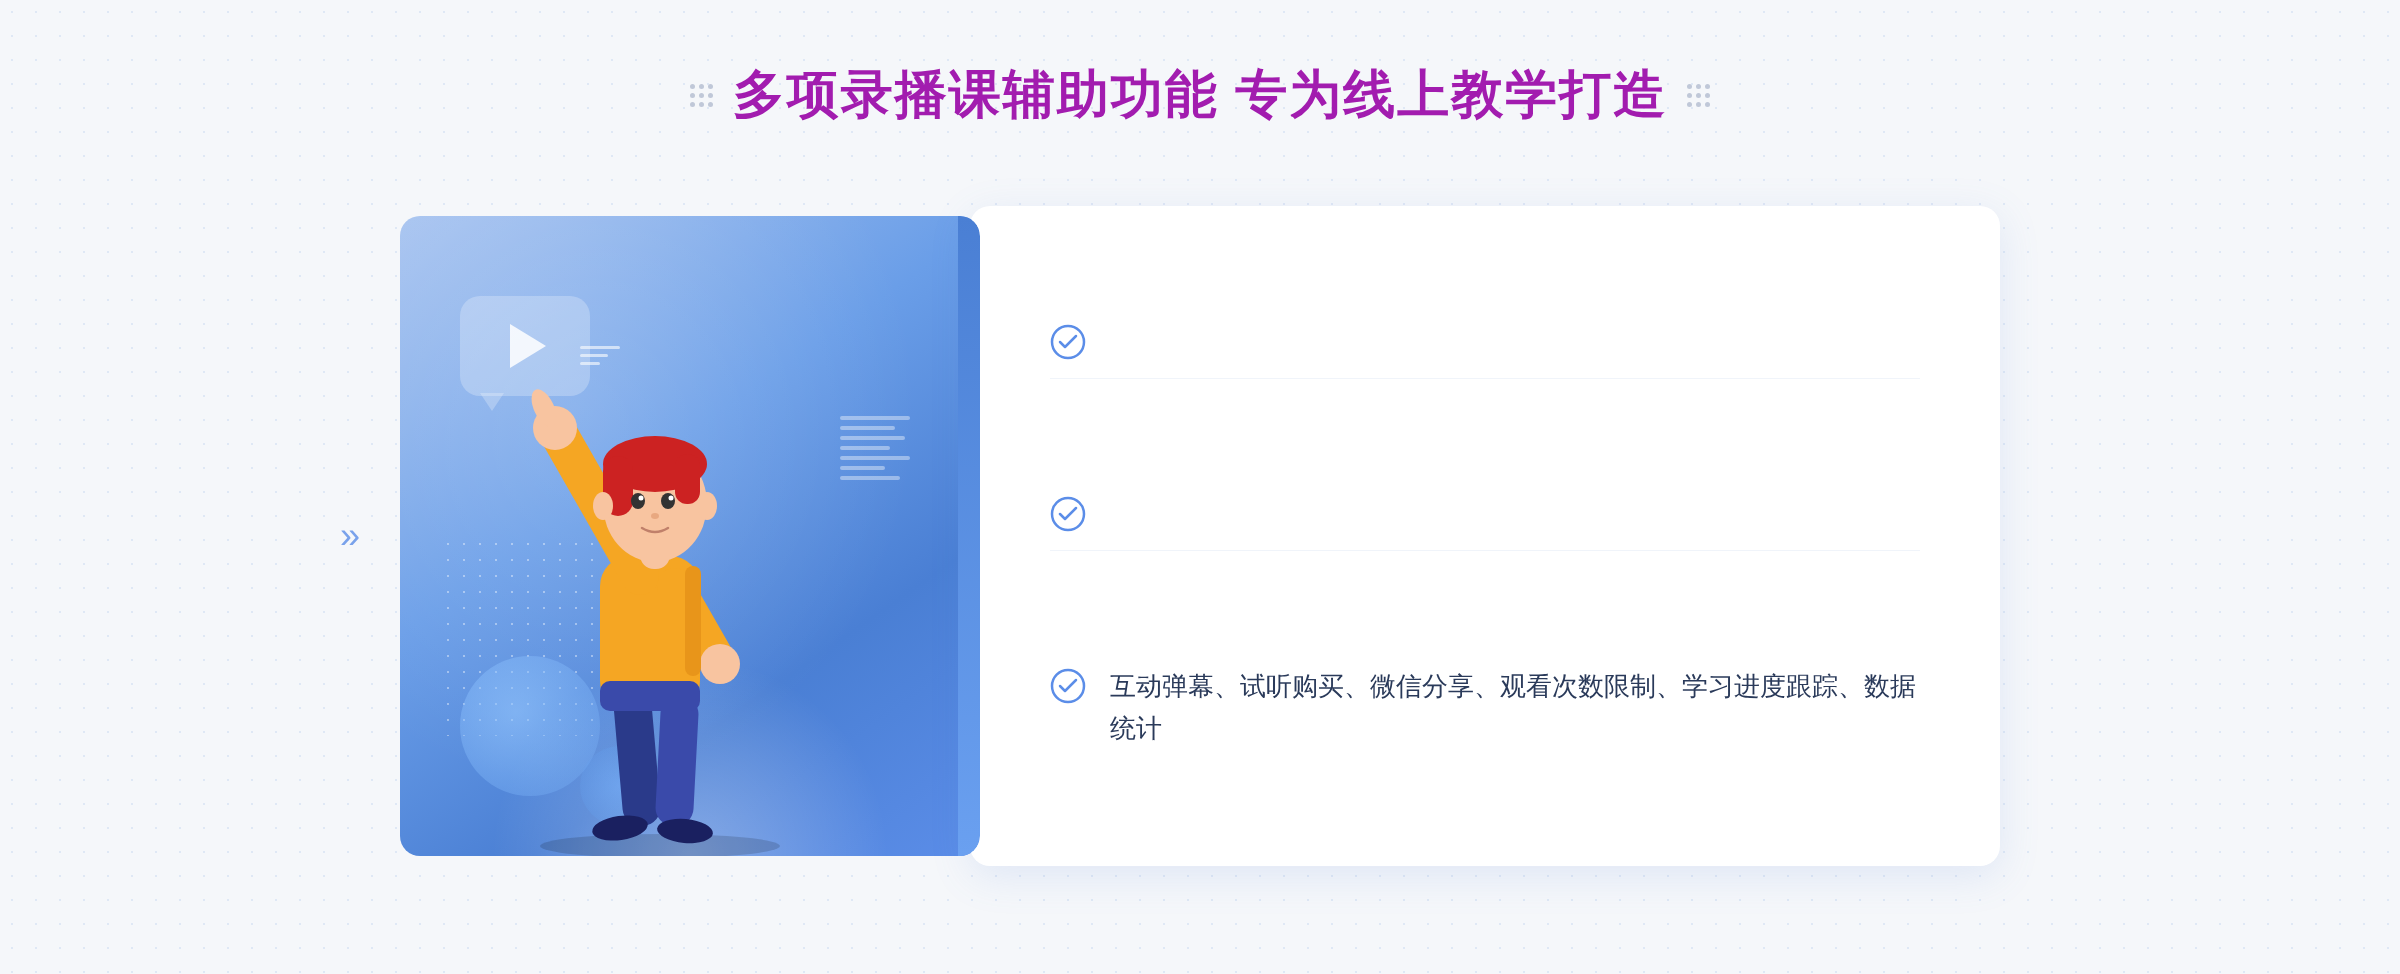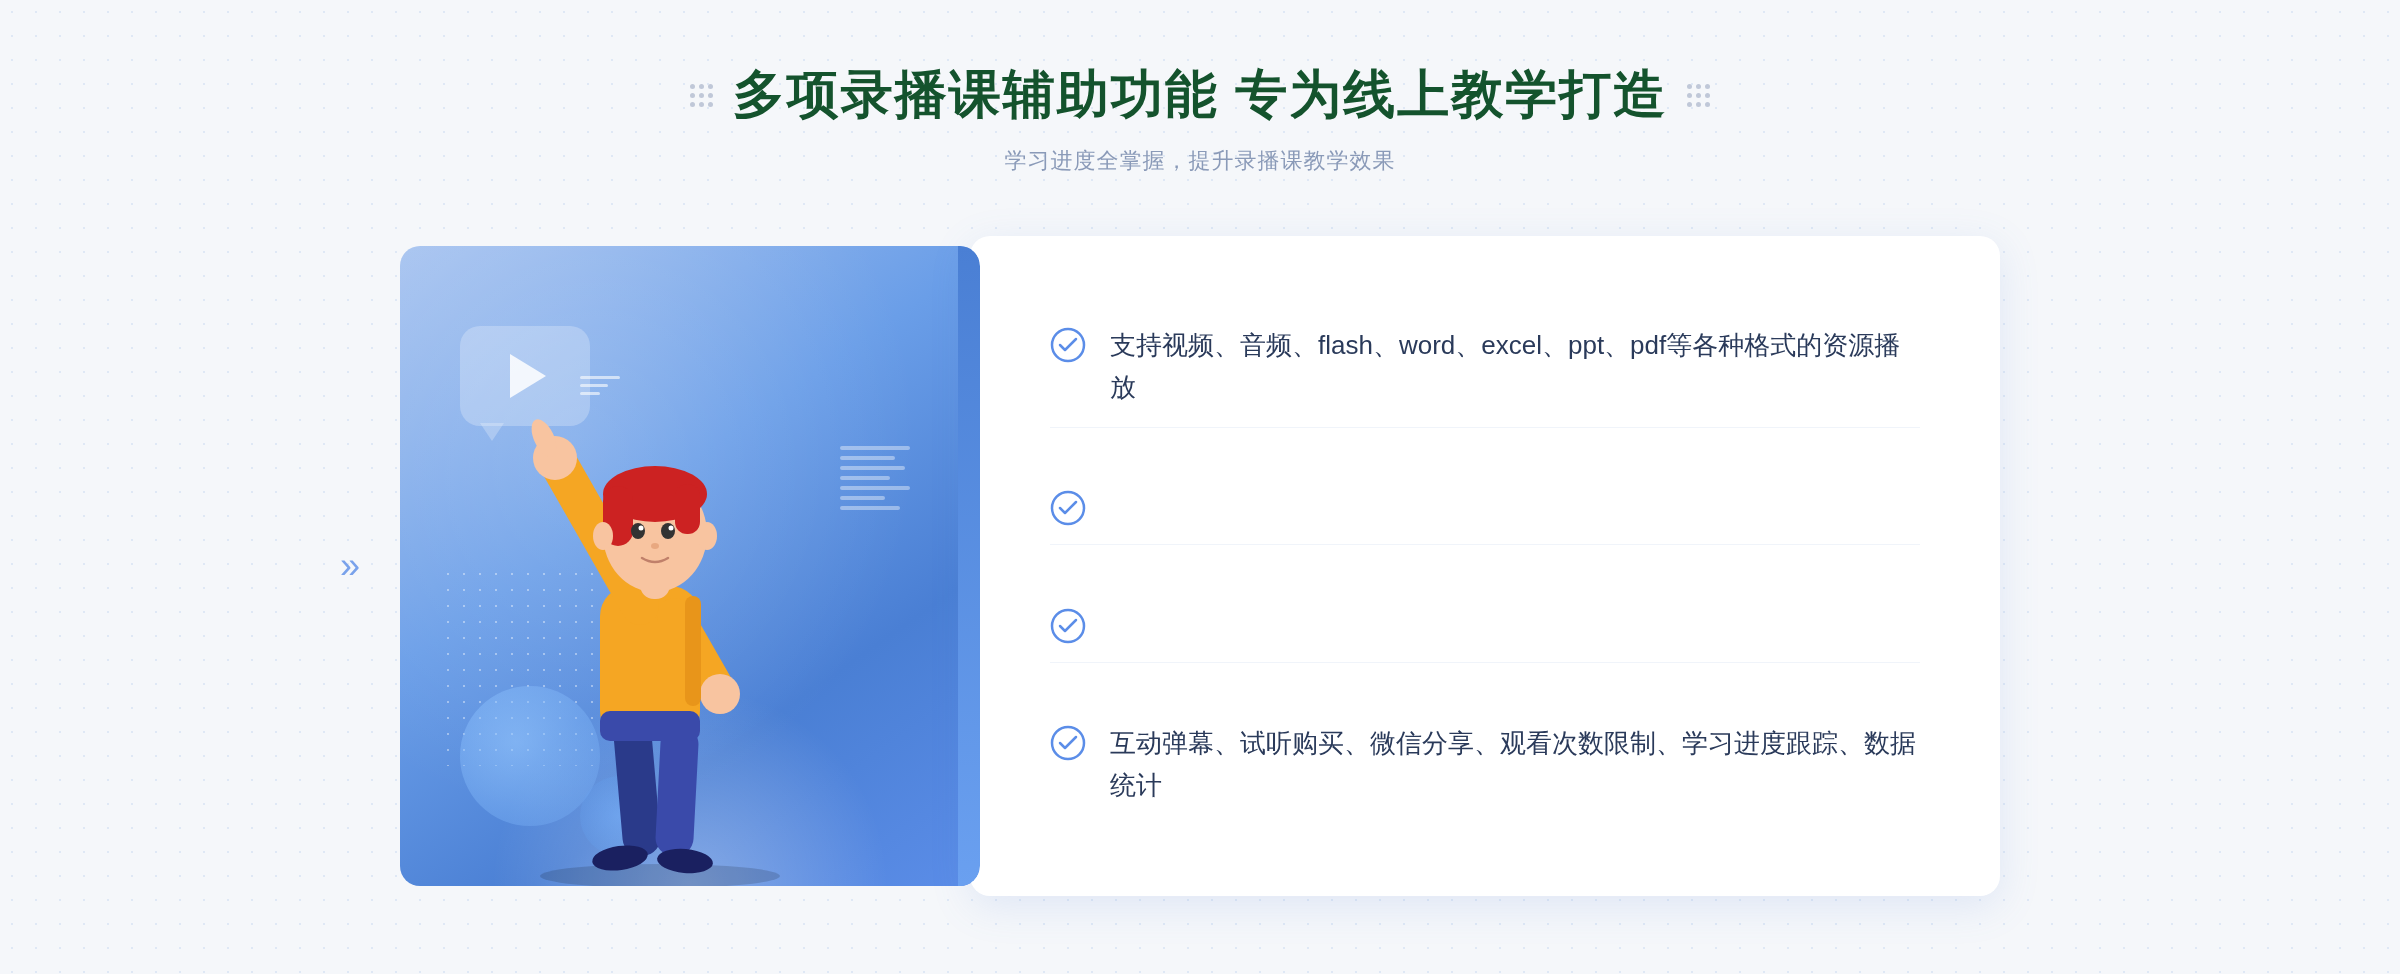--- a/index.html
+++ b/index.html
@@ -68,21 +68,21 @@
       width: 5px;
       height: 5px;
       border-radius: 50%;
       background-color: #c0c8d8;
       display: inline-block;
     }
 
     .main-title {
       font-size: 52px;
       font-weight: 700;
-      color: #14532d;
+      color: #a21caf;
       letter-spacing: 2px;
     }
 
     .sub-title {
       font-size: 22px;
       color: #8a9ab8;
       font-weight: 400;
       letter-spacing: 1px;
     }
 
@@ -340,21 +340,20 @@
           <span></span>
           <span></span>
         <span></span>
           <span></span>
           <span></span>
         <span></span>
           <span></span>
           <span></span>
       </div>
     </div>
-    <p class="sub-title">学习进度全掌握，提升录播课教学效果</p>
   </div>
 
   <div class="content-area">
 
     <div class="arrow-left">»</div>
 
     <div class="illustration-card">
 
       <div class="play-bubble">
         <div class="play-bubble-bg">
@@ -433,29 +432,20 @@
         <ellipse cx="207" cy="170" rx="10" ry="14" fill="#f8c4a0"></ellipse>
 
         <rect x="185" y="230" width="16" height="110" rx="8" fill="#e8951a"></rect>
       </svg>
 
       <div class="accent-bar"></div>
     </div>
 
     <div class="content-panel">
 
-      <div class="feature-item">
-        <div class="check-icon">
-          <svg viewBox="0 0 36 36" fill="none" xmlns="http://www.w3.org/2000/svg">
-            <circle cx="18" cy="18" r="16" stroke="#5b8de8" stroke-width="2.5"></circle>
-            <path d="M 10 18 L 15 23 L 26 12" stroke="#5b8de8" stroke-width="2.5" stroke-linecap="round" stroke-linejoin="round"></path>
-          </svg>
-        </div>
-        <span class="feature-text">支持视频、音频、flash、word、excel、ppt、pdf等各种格式的资源播放</span>
-      </div>
 
       <div class="feature-item">
         <div class="check-icon">
           <svg viewBox="0 0 36 36" fill="none" xmlns="http://www.w3.org/2000/svg">
             <circle cx="18" cy="18" r="16" stroke="#5b8de8" stroke-width="2.5"></circle>
             <path d="M 10 18 L 15 23 L 26 12" stroke="#5b8de8" stroke-width="2.5" stroke-linecap="round" stroke-linejoin="round"></path>
           </svg>
         </div>
       </div>
 

